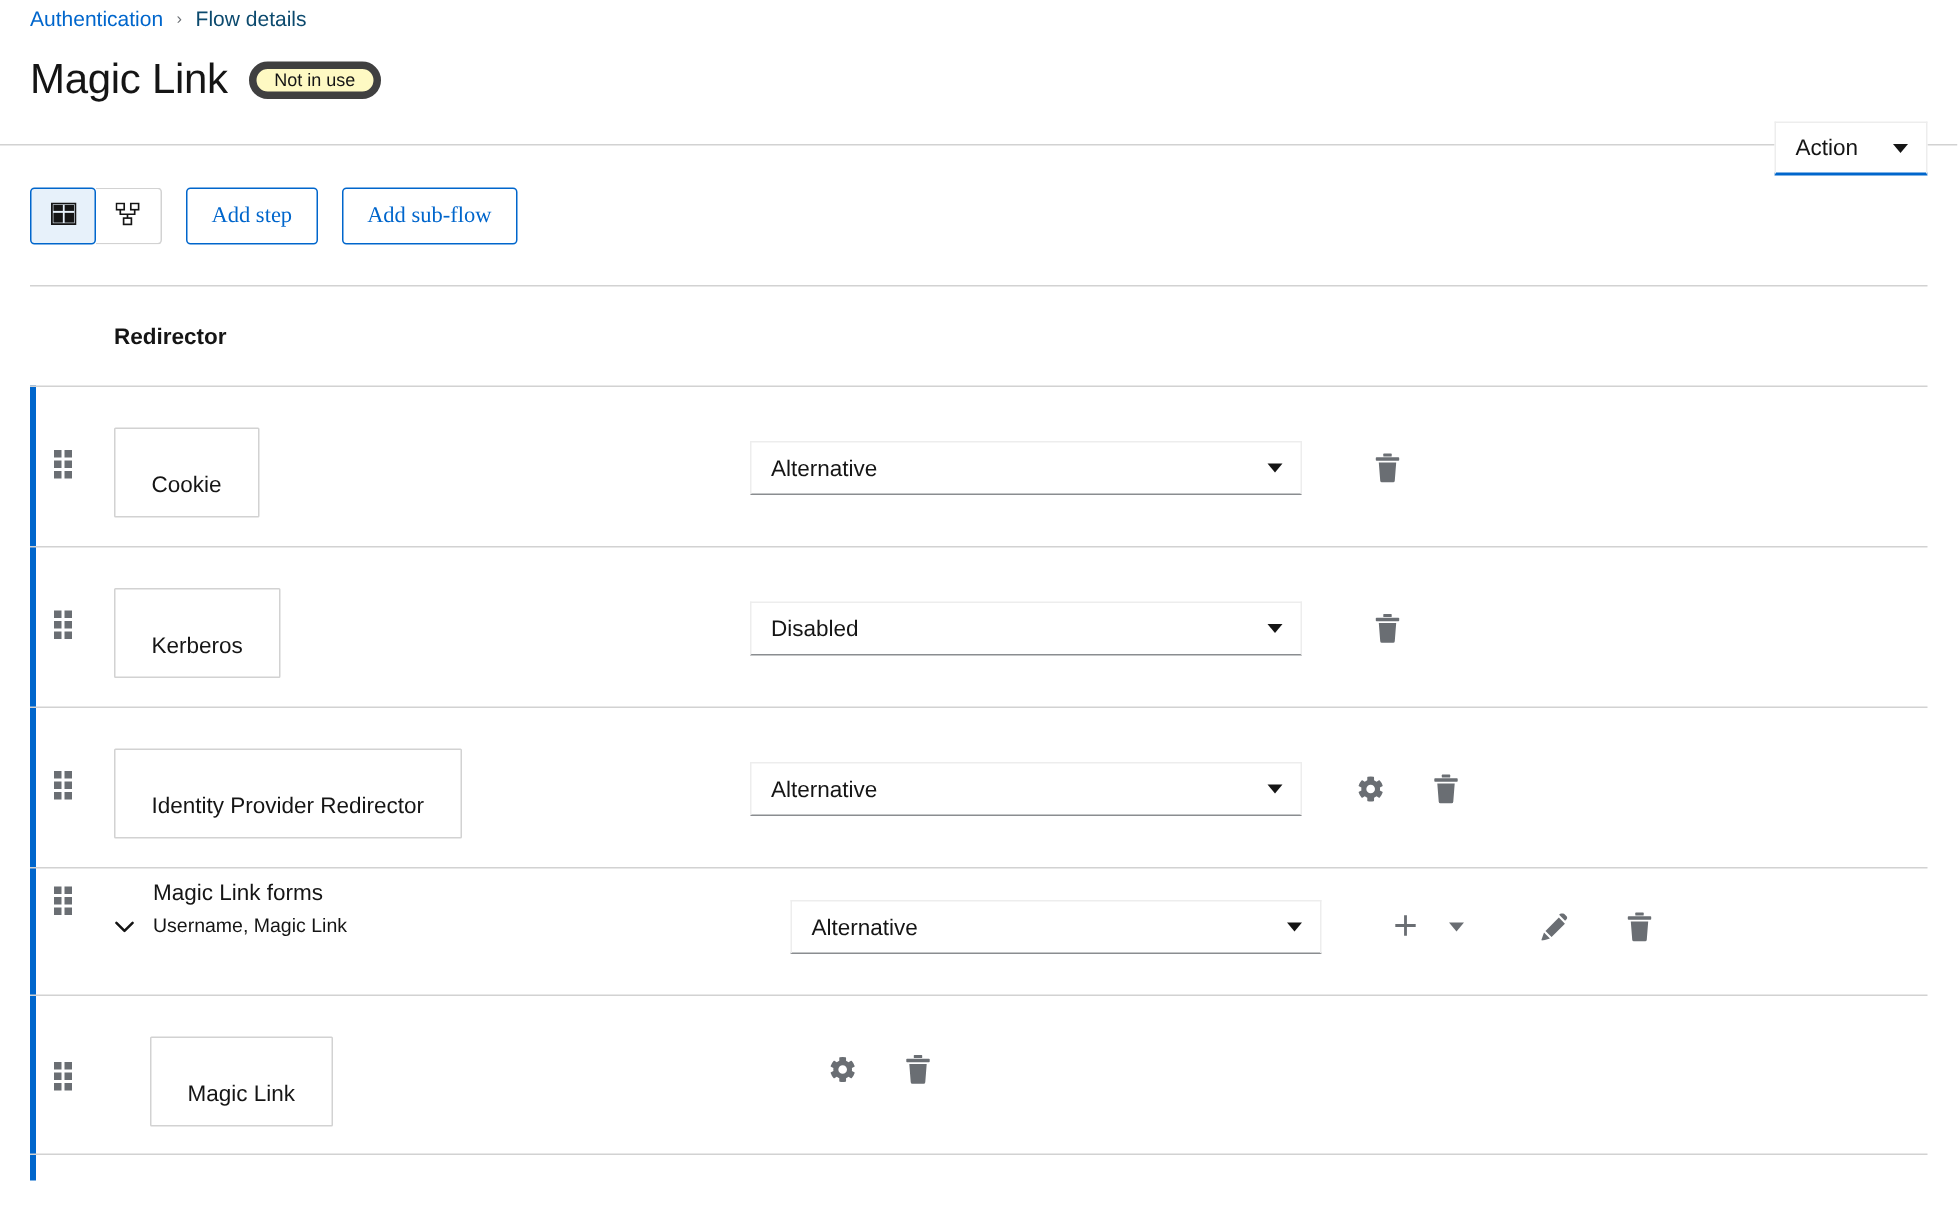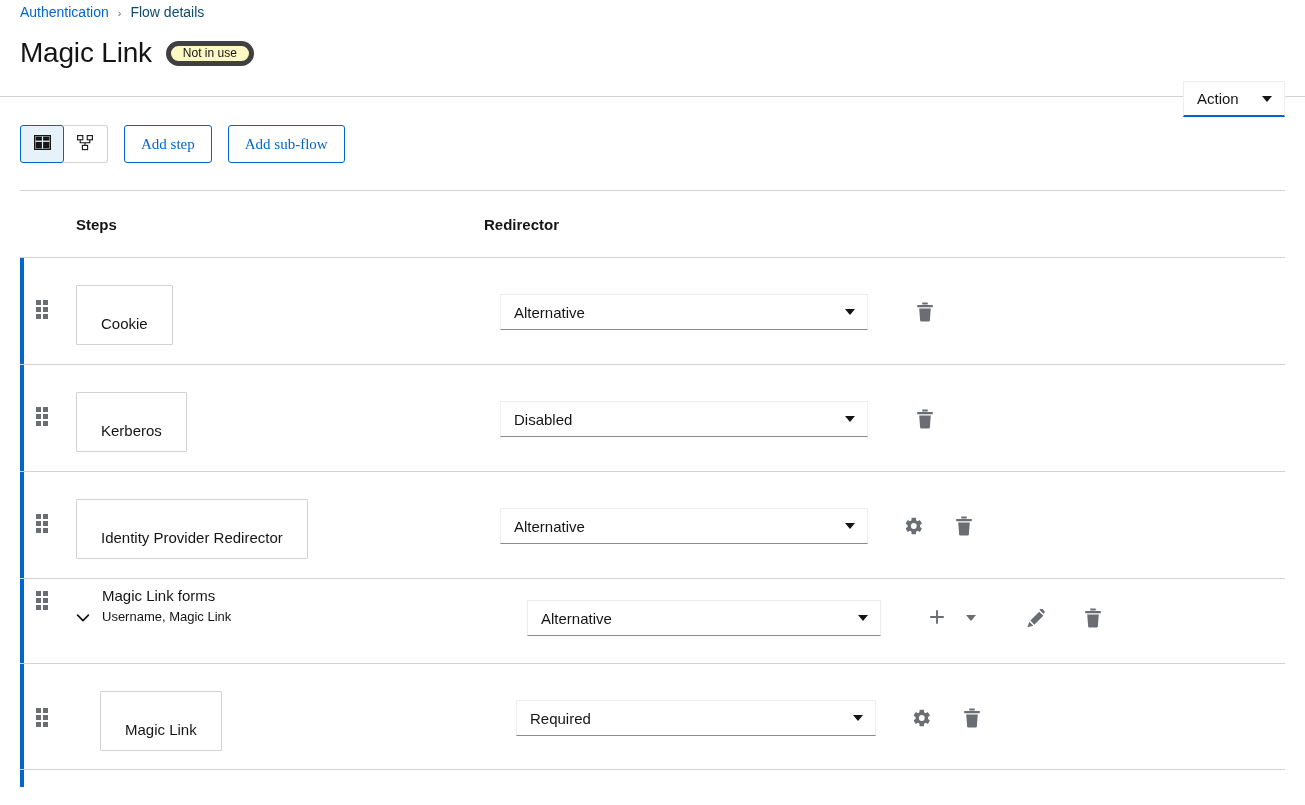--- a/index.html
+++ b/index.html
@@ -327,21 +327,20 @@
     </div>
 
     <button class="btn-outline">Add step</button>
     <button class="btn-outline">Add sub-flow</button>
   </div>
   <div class="toolbar-divider"></div>
 </div>
 
 <div class="table-wrap">
   <div class="thead">
-    <div class="th steps">Steps</div>
     <div class="th requirement">Redirector</div>
   </div>
 
   <div class="flow-body">
     <div class="flow-accent"></div>
     <div id="rows-host">
         <div class="row r-tall">
           <div class="drag-handle">
             <i></i>
             <i></i>
@@ -485,24 +484,20 @@
             <i></i>
             <i></i>
             <i></i>
             <i></i>
             <i></i>
           </div>
           <div class="step-col indent">
             <div class="step-box">Magic Link</div>
           </div>
           <div class="req-col" style="position: absolute; left: 496px; top: 36px;">
-            <div class="select" style="width: 360px;">
-              <span>Required</span>
-              <span class="sel-caret"></span>
-            </div>
             <div style="display: flex; align-items: center; margin-left: 33px; gap: 24px;">
               <button class="icon-btn">
                 <svg width="18" height="18" viewBox="0 0 20 20" fill="#6a6e73" xmlns="http://www.w3.org/2000/svg">
                   <path d="M18.4 12.1l-1.8-1.04a6.7 6.7 0 0 0 0-2.12l1.8-1.04a.5.5 0 0 0 .23-.58 9.6 9.6 0 0 0-2.12-3.67.5.5 0 0 0-.61-.1l-1.8 1.04a7.3 7.3 0 0 0-1.84-1.06V1.45a.5.5 0 0 0-.39-.49 9.7 9.7 0 0 0-4.24 0 .5.5 0 0 0-.39.49v2.08A7.5 7.5 0 0 0 5.4 4.59L3.6 3.55a.5.5 0 0 0-.6.1A9.56 9.56 0 0 0 .87 7.32a.5.5 0 0 0 .23.58l1.8 1.04a6.7 6.7 0 0 0 0 2.12L1.1 12.1a.5.5 0 0 0-.23.58 9.6 9.6 0 0 0 2.12 3.67.5.5 0 0 0 .61.1l1.8-1.04a7.3 7.3 0 0 0 1.84 1.06v2.08a.5.5 0 0 0 .39.49 9.7 9.7 0 0 0 4.24 0 .5.5 0 0 0 .39-.49v-2.08a7.5 7.5 0 0 0 1.84-1.06l1.8 1.04a.5.5 0 0 0 .6-.1 9.56 9.56 0 0 0 2.12-3.67.5.5 0 0 0-.22-.58zM9.75 13.2a3.2 3.2 0 1 1 0-6.4 3.2 3.2 0 0 1 0 6.4z"></path>
                 </svg>
               </button>
               <button class="icon-btn">
                 <svg width="18" height="20" viewBox="0 0 18 20" fill="#6a6e73" xmlns="http://www.w3.org/2000/svg">
                   <rect x="6.2" y="0.4" width="5.6" height="2.0" rx="0.4"></rect>
                   <rect x="1.2" y="2.9" width="15.6" height="2.3" rx="0.5"></rect>

